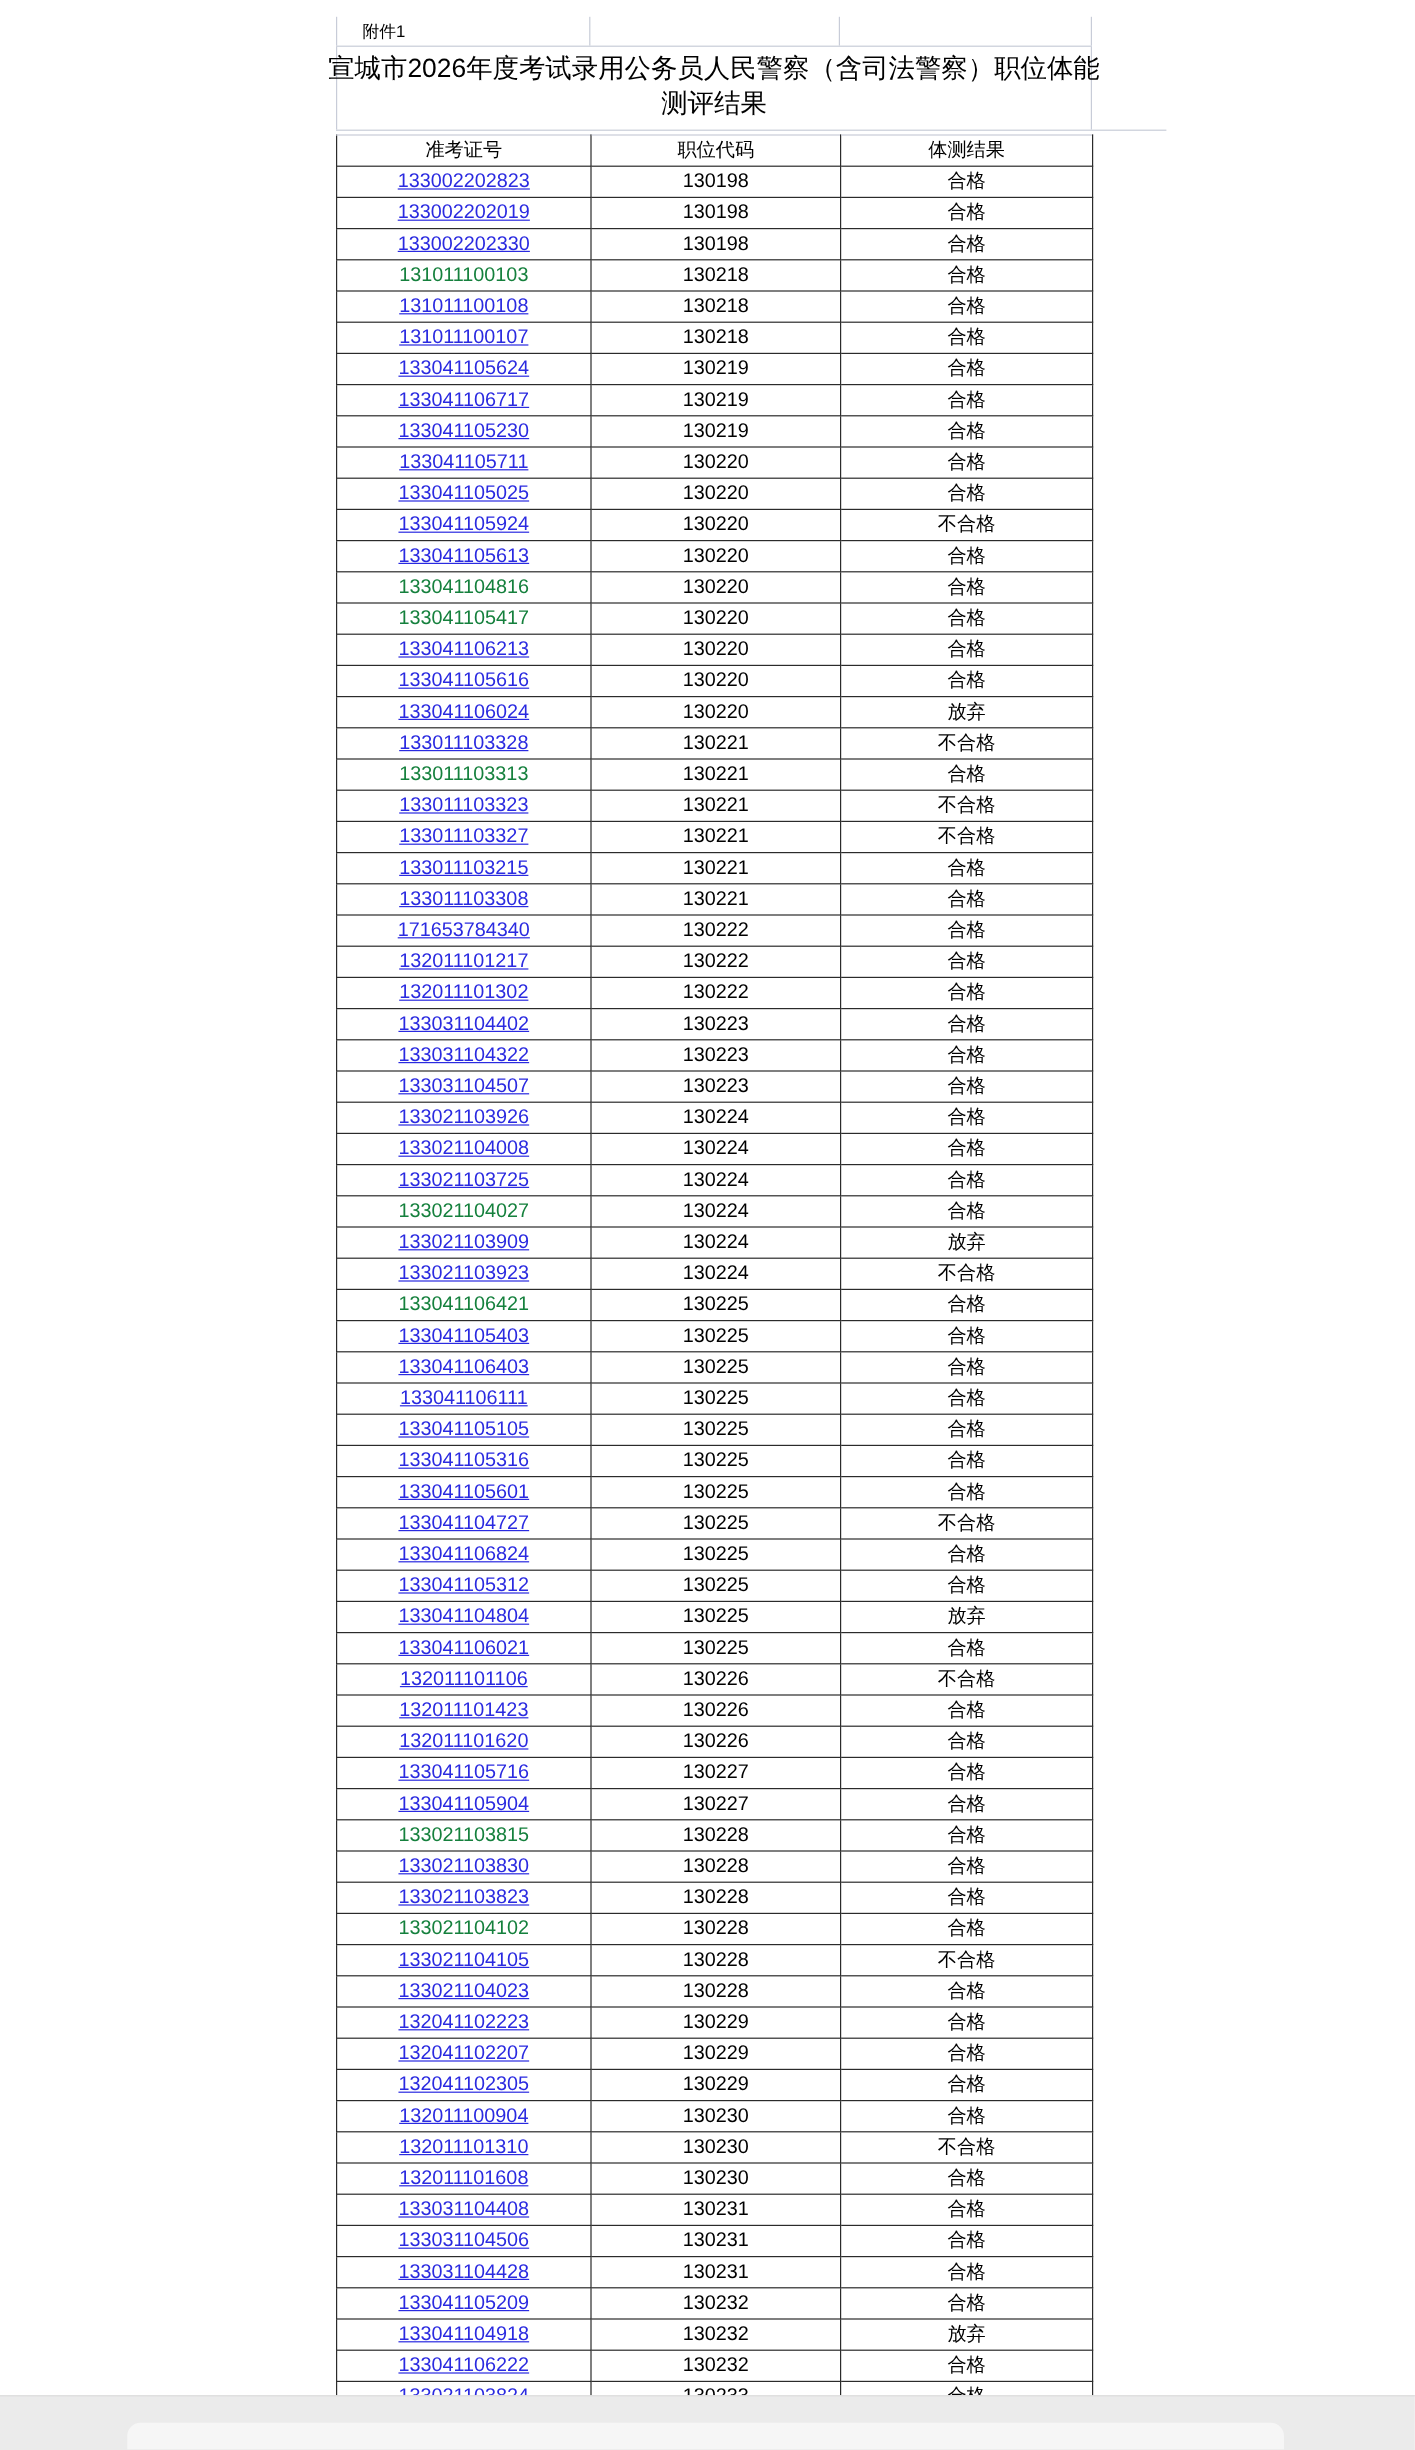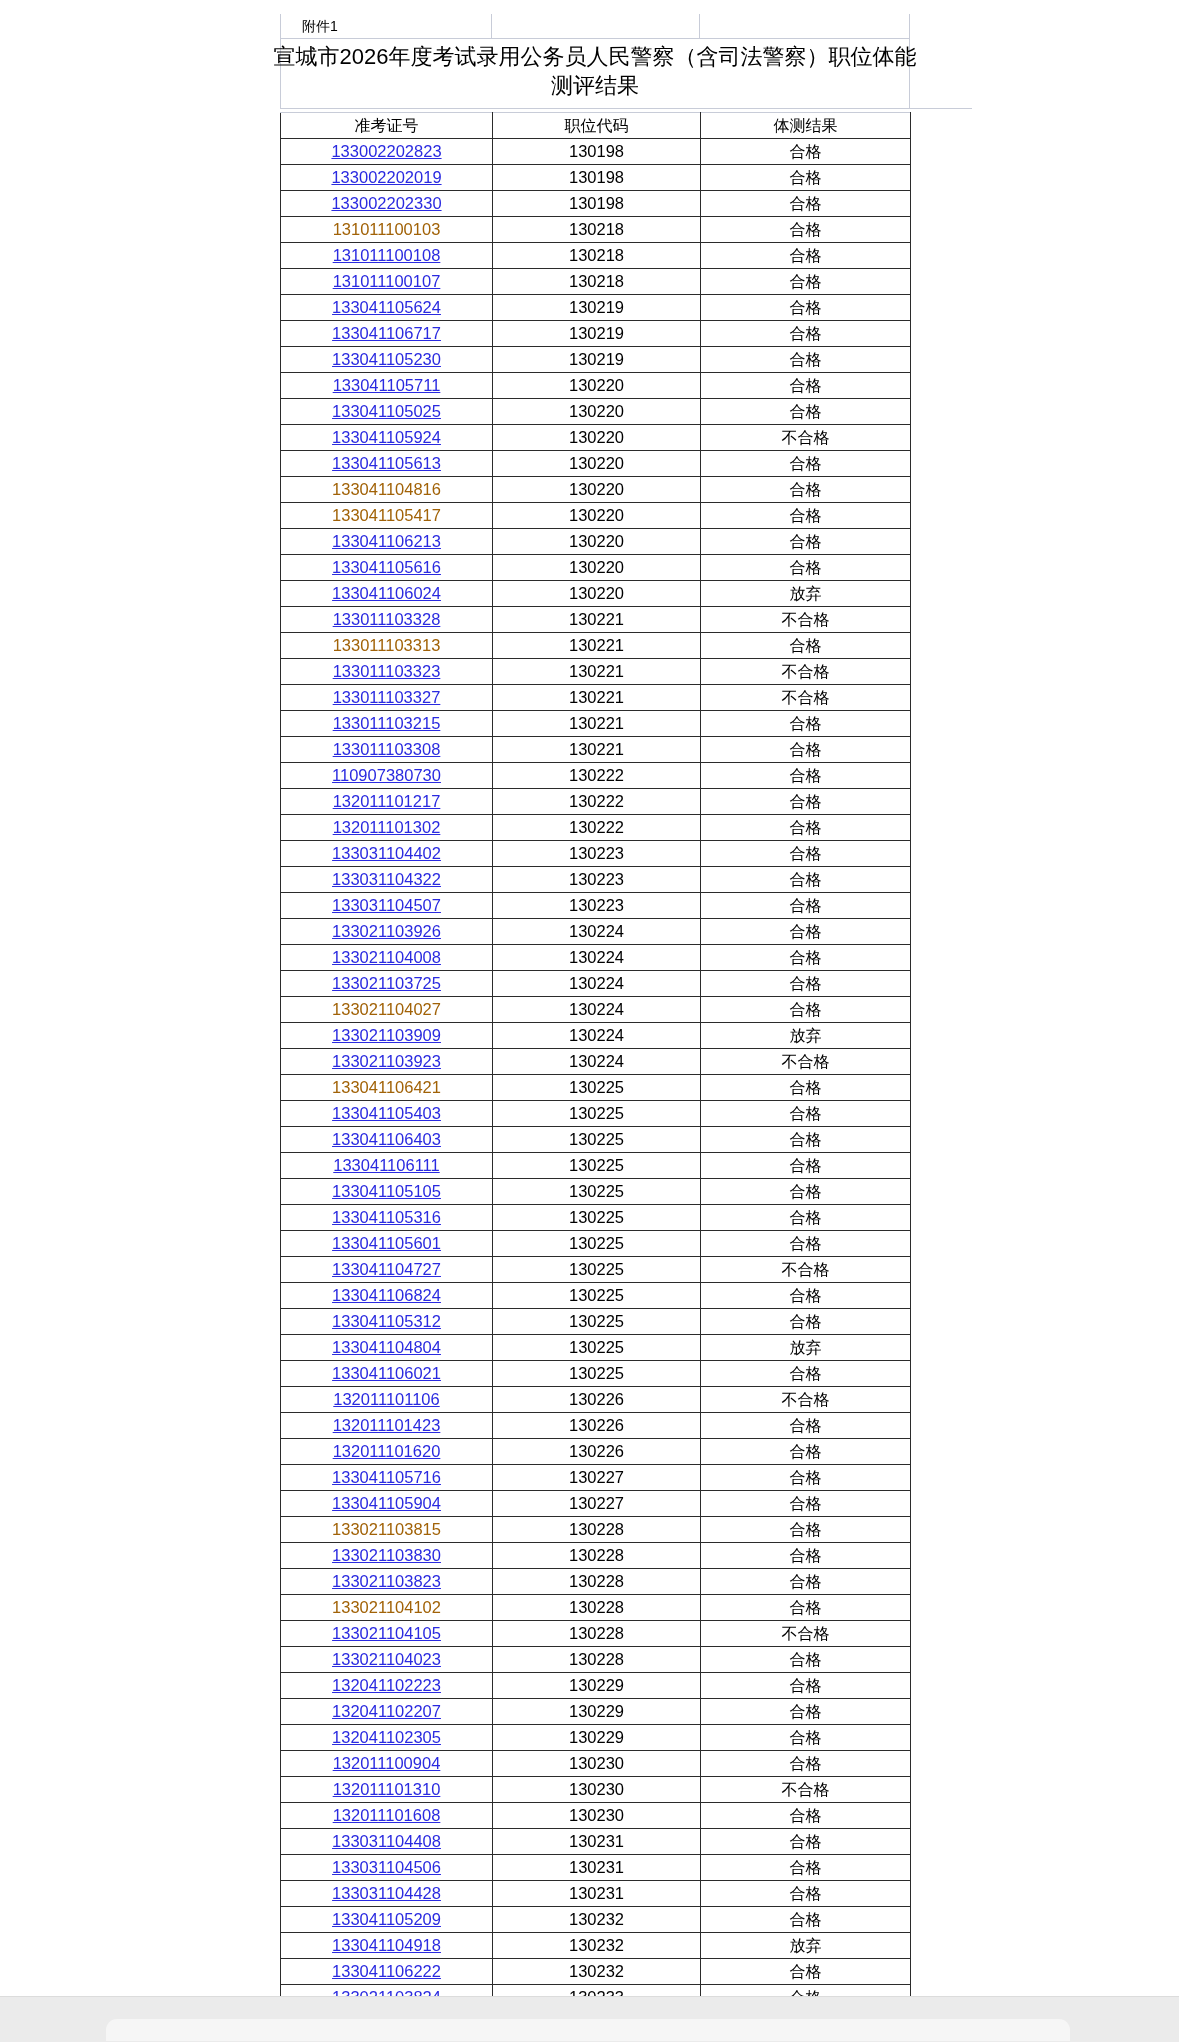--- a/index.html
+++ b/index.html
@@ -108,21 +108,21 @@
   }
   table.grid td.num {
     font-size: 16.5px;
   }
   .link {
     color: #2a2ae0;
     text-decoration: underline;
     text-underline-offset: 1px;
   }
   .plain {
-    color: #a16207;
+    color: #15803d;
     text-decoration: none;
   }
   
   .bottom-strip {
     position: absolute;
     left: 0;
     bottom: 0;
     width: 1179px;
     height: 45px;
     background: #ebebeb;
@@ -288,21 +288,21 @@
             <td class="num"><span class="link">133011103215</span></td>
             <td class="num">130221</td>
             <td>合格</td>
           </tr>
           <tr>
             <td class="num"><span class="link">133011103308</span></td>
             <td class="num">130221</td>
             <td>合格</td>
           </tr>
           <tr>
-            <td class="num"><span class="link">110907380730</span></td>
+            <td class="num"><span class="link">171653784340</span></td>
             <td class="num">130222</td>
             <td>合格</td>
           </tr>
           <tr>
             <td class="num"><span class="link">132011101217</span></td>
             <td class="num">130222</td>
             <td>合格</td>
           </tr>
           <tr>
             <td class="num"><span class="link">132011101302</span></td>

